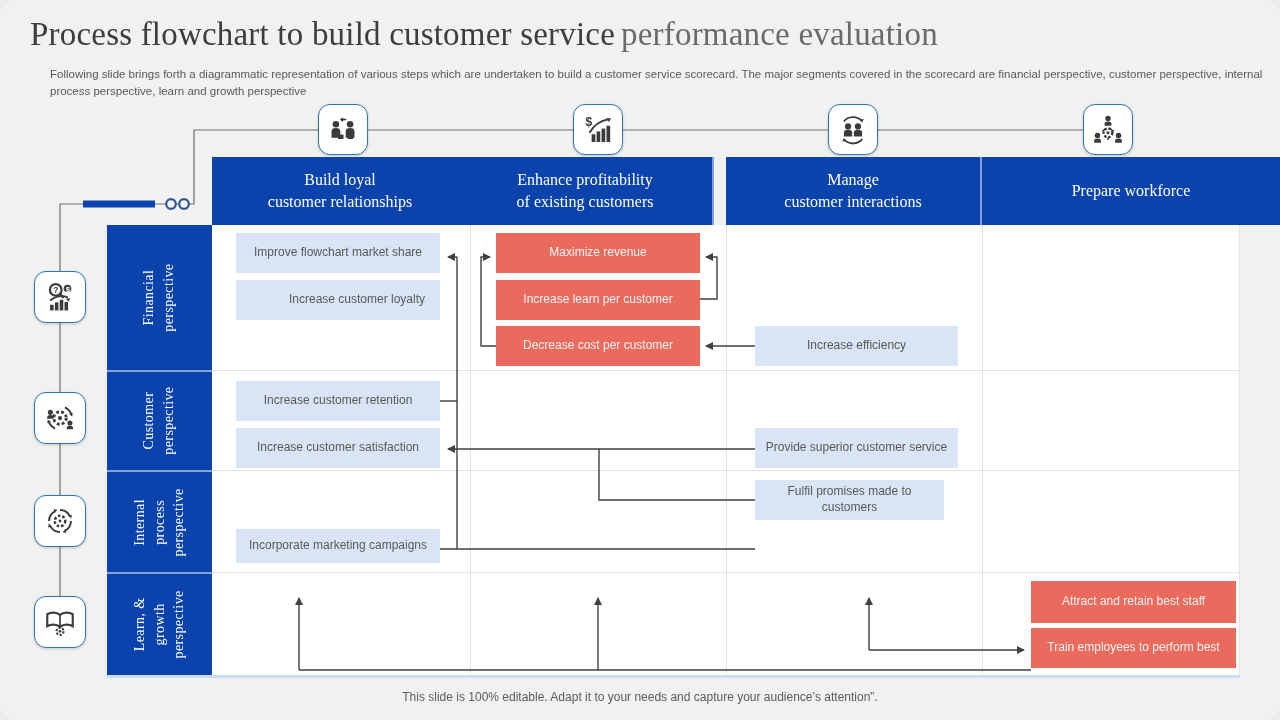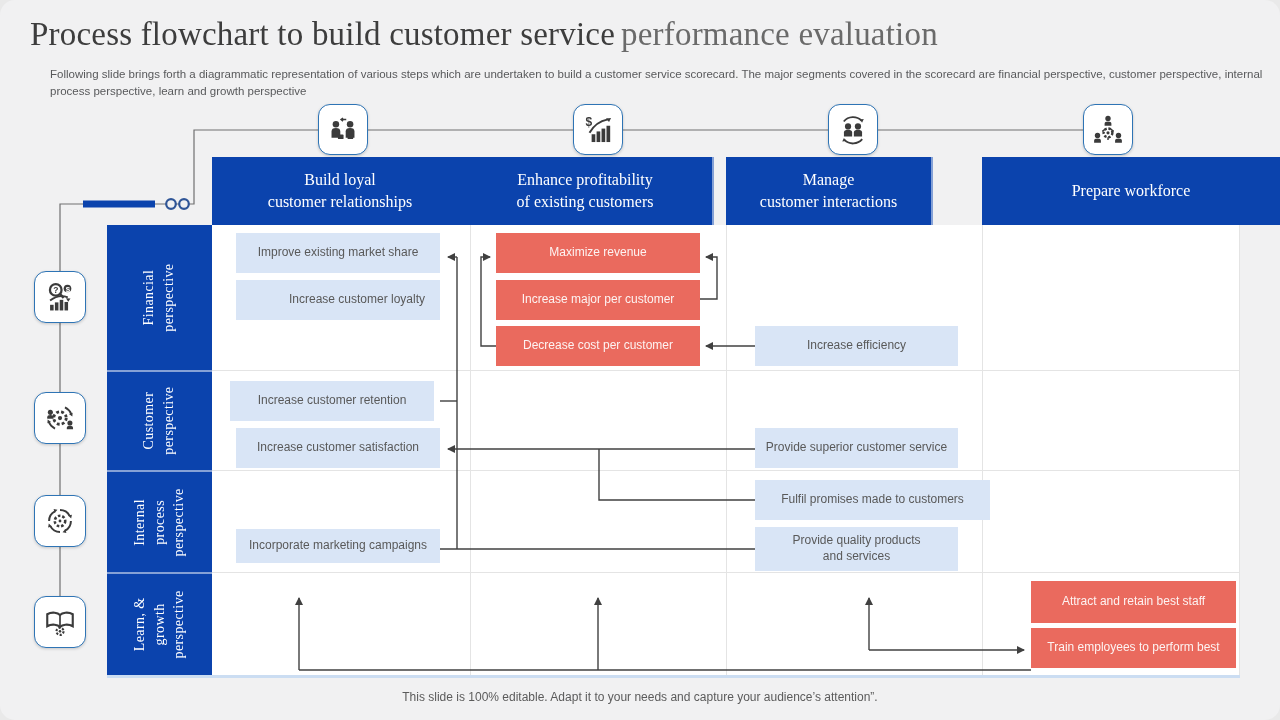--- a/index.html
+++ b/index.html
@@ -28,48 +28,48 @@
   .tile-l { width:52px; height:52px; left:34px; }
   #tl1 { top:271px; } #tl2 { top:392px; } #tl3 { top:495px; } #tl4 { top:596px; }
 
   
   .body-bg { position:absolute; left:212px; top:225px; width:1028px; height:450px; background:#FFFFFF; z-index:2; }
   .hcell { position:absolute; top:157px; height:68px; background:#0B43AD; color:#fff;
            font-family:"Liberation Serif", serif; font-size:16px; line-height:1.35; display:flex;
            align-items:center; justify-content:center; text-align:center; white-space:pre-line; z-index:3; }
   .hsep { border-right:2px solid rgba(255,255,255,0.5); }
   #hc1 { left:212px; width:258px; } #hc2 { left:458px; width:256px; }
-  #hc3 { left:726px; width:207px; } #hc4 { left:982px; width:298px; }
+  #hc3 { left:726px; width:256px; } #hc4 { left:982px; width:298px; }
   .rcell { position:absolute; left:107px; width:105px; background:#0B43AD; color:#fff; display:flex;
            align-items:center; justify-content:center; z-index:3; }
   .rcell .rot { transform:rotate(-90deg); font-family:"Liberation Serif", serif; font-size:14px;
                 line-height:1.4; text-align:center; white-space:pre-line; letter-spacing:0.4px; }
   .rsep { border-top:2px solid rgba(255,255,255,0.5); }
   #rc1 { top:225px; height:145px; } #rc2 { top:370px; height:100px; }
   #rc3 { top:470px; height:102px; } #rc4 { top:572px; height:103px; }
   .vgrid { position:absolute; top:225px; height:450px; width:1px; background:#E4E4E4; z-index:3; }
   .hgrid { position:absolute; left:212px; width:1028px; height:1px; background:#E4E4E4; z-index:3; }
   .bluestrip { position:absolute; left:107px; top:675px; width:1133px; height:3px; background:#CBDDF2; z-index:3; }
 
   
   .node { position:absolute; width:204px; height:40px; display:flex; align-items:center; justify-content:center;
           text-align:center; font-size:12px; color:#595959; background:#D9E5F6; z-index:4;
           white-space:pre-line; line-height:1.3; padding:2px 6px; }
   .node.red { background:#EA6A5E; color:#FDF3F2; }
   #n-improve      { left:236px; top:233px; }
   #n-loyalty      { left:236px; top:280px;padding-left:44px; }
-  #n-retention    { left:230px; top:381px;text-align:right; }
+  #n-retention    { left:236px; top:381px;text-align:right; }
   #n-satisfaction { left:236px; top:428px; }
   #n-marketing    { left:236px; top:529px; height:34px; }
   #n-maxrev       { left:496px; top:233px; }
   #n-profit       { left:496px; top:280px; }
   #n-cost         { left:496px; top:326px; }
   #n-efficiency   { left:755px; top:326px; width:203px; }
   #n-superior     { left:755px; top:428px; width:203px; }
-  #n-fulfil       { left:755px; top:480px; width:235px; }
+  #n-fulfil       { left:755px; top:480px; width:189px; }
   #n-quality      { left:755px; top:527px; width:203px; height:44px; }
   #n-attract      { left:1031px; top:581px; width:205px; height:42px; }
   #n-train        { left:1031px; top:628px; width:205px; }
 
   .footer { position:absolute; left:0; top:690px; width:1280px; text-align:center;
             font-size:12px; color:#5B5B5B; }
   .ic { fill:#3B3B3B; }
   .ics { fill:none; stroke:#3B3B3B; }
 </style>
 </head>
@@ -229,32 +229,30 @@
       <div class="rot">Internal
 process
 perspective</div>
     </div>
   <div class="rcell rsep" id="rc4">
       <div class="rot">Learn, &amp;
 growth
 perspective</div>
     </div>
 
-  <div class="node" id="n-improve">Improve existing market share</div>
+  <div class="node" id="n-improve">Improve flowchart market share</div>
   <div class="node" id="n-loyalty">Increase customer loyalty</div>
   <div class="node red" id="n-maxrev">Maximize revenue</div>
-  <div class="node red" id="n-profit">Increase major per customer</div>
+  <div class="node red" id="n-profit">Increase learn per customer</div>
   <div class="node red" id="n-cost">Decrease cost per customer</div>
   <div class="node" id="n-efficiency">Increase efficiency</div>
   <div class="node" id="n-retention">Increase customer retention</div>
   <div class="node" id="n-satisfaction">Increase customer satisfaction</div>
   <div class="node" id="n-superior">Provide superior customer service</div>
   <div class="node" id="n-fulfil">Fulfil promises made to customers</div>
-  <div class="node" id="n-quality">Provide quality products
-and services</div>
   <div class="node" id="n-marketing">Incorporate marketing campaigns</div>
   <div class="node red" id="n-attract">Attract and retain best staff</div>
   <div class="node red" id="n-train">Train employees to perform best</div>
 
   <svg class="overlay z5" viewBox="0 0 1280 720">
     <defs>
       <marker id="ah" markerWidth="9" markerHeight="9" refX="7" refY="4" orient="auto" markerUnits="userSpaceOnUse">
         <path d="M0,0 L8,4 L0,8 Z" fill="#404040"></path>
       </marker>
     </defs>

